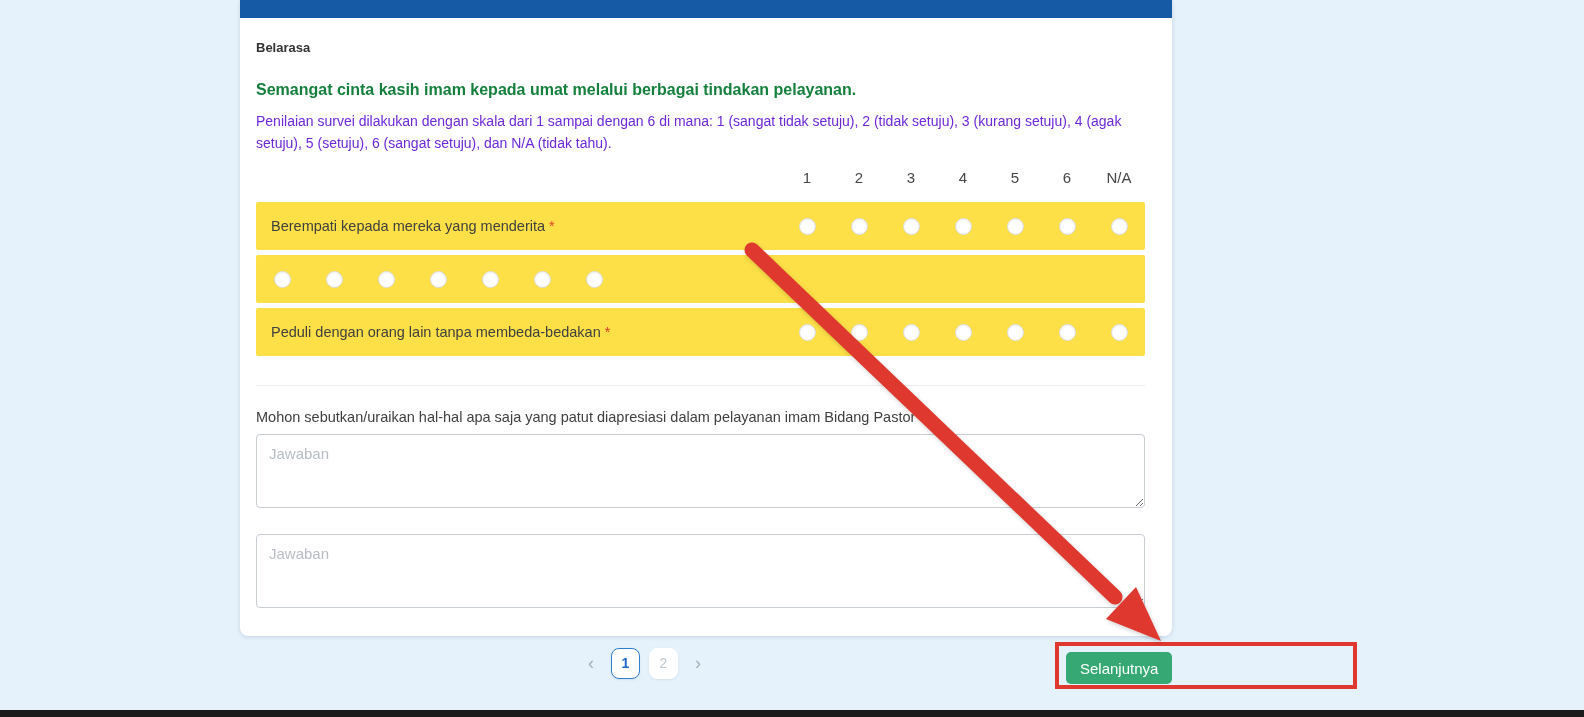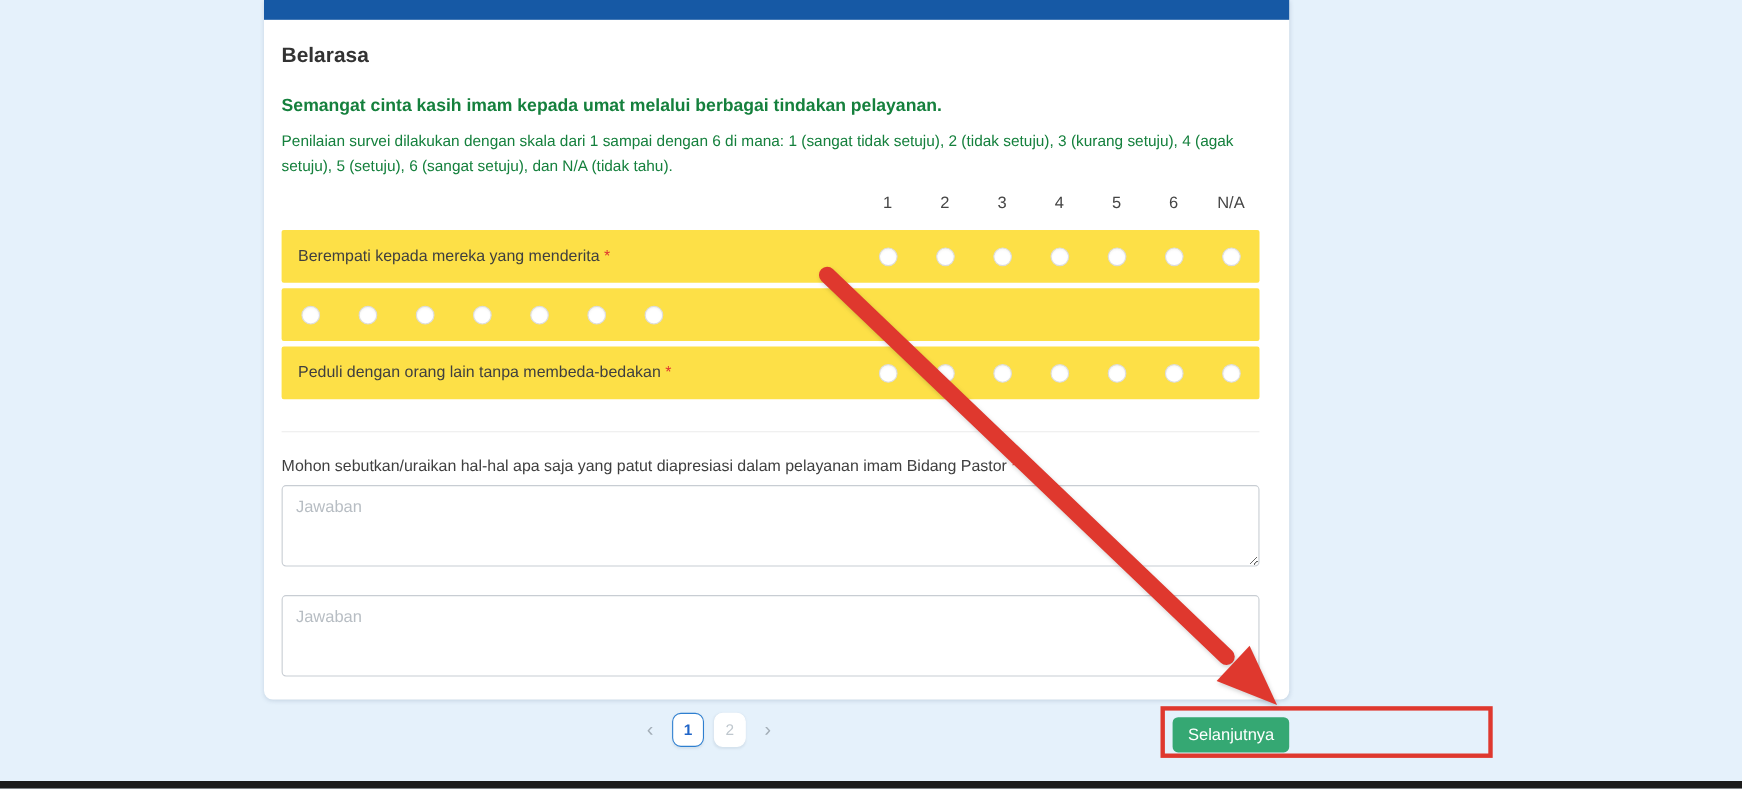--- a/index.html
+++ b/index.html
@@ -18,23 +18,23 @@
     font-family:"Liberation Sans","DejaVu Sans",sans-serif;
     color:#3f3f3f;
   }
   .card{
     position:absolute;left:240px;top:0;width:932px;height:636px;
     background:#fff;border-radius:0 0 8px 8px;
     box-shadow:0 1px 4px rgba(90,120,150,.22);
   }
   .card-topbar{height:18px;background:var(--header-bar);}
   .card-body{padding:21px 27px 0 16px;}
-  .section-title{font-size:19px;font-weight:600;color:#333;margin-top:1px;}
+  .section-title{font-size:13px;font-weight:600;color:#333;margin-top:1px;}
   .question-title{font-size:16px;font-weight:700;color:#15803d;margin-top:26px;}
-  .scale-desc{font-size:14px;color:#15803d;margin-top:11px;line-height:22px;}
+  .scale-desc{font-size:14px;color:#6d28d9;margin-top:11px;line-height:22px;}
   .matrix-header{display:flex;margin-top:15px;height:20px;}
   .mh-spacer{width:525px;}
   .col-head{width:52px;text-align:center;font-size:15px;color:#454545;}
   .matrix-row{
     display:flex;align-items:center;background:#fde047;height:48px;
     margin-top:5px;border-radius:2px;
   }
   .matrix-row:first-child{margin-top:13px;}
   .row-label{width:525px;padding-left:15px;font-size:14.5px;color:#3f3f3f;}
   .radio-cell{width:52px;display:flex;justify-content:center;}

